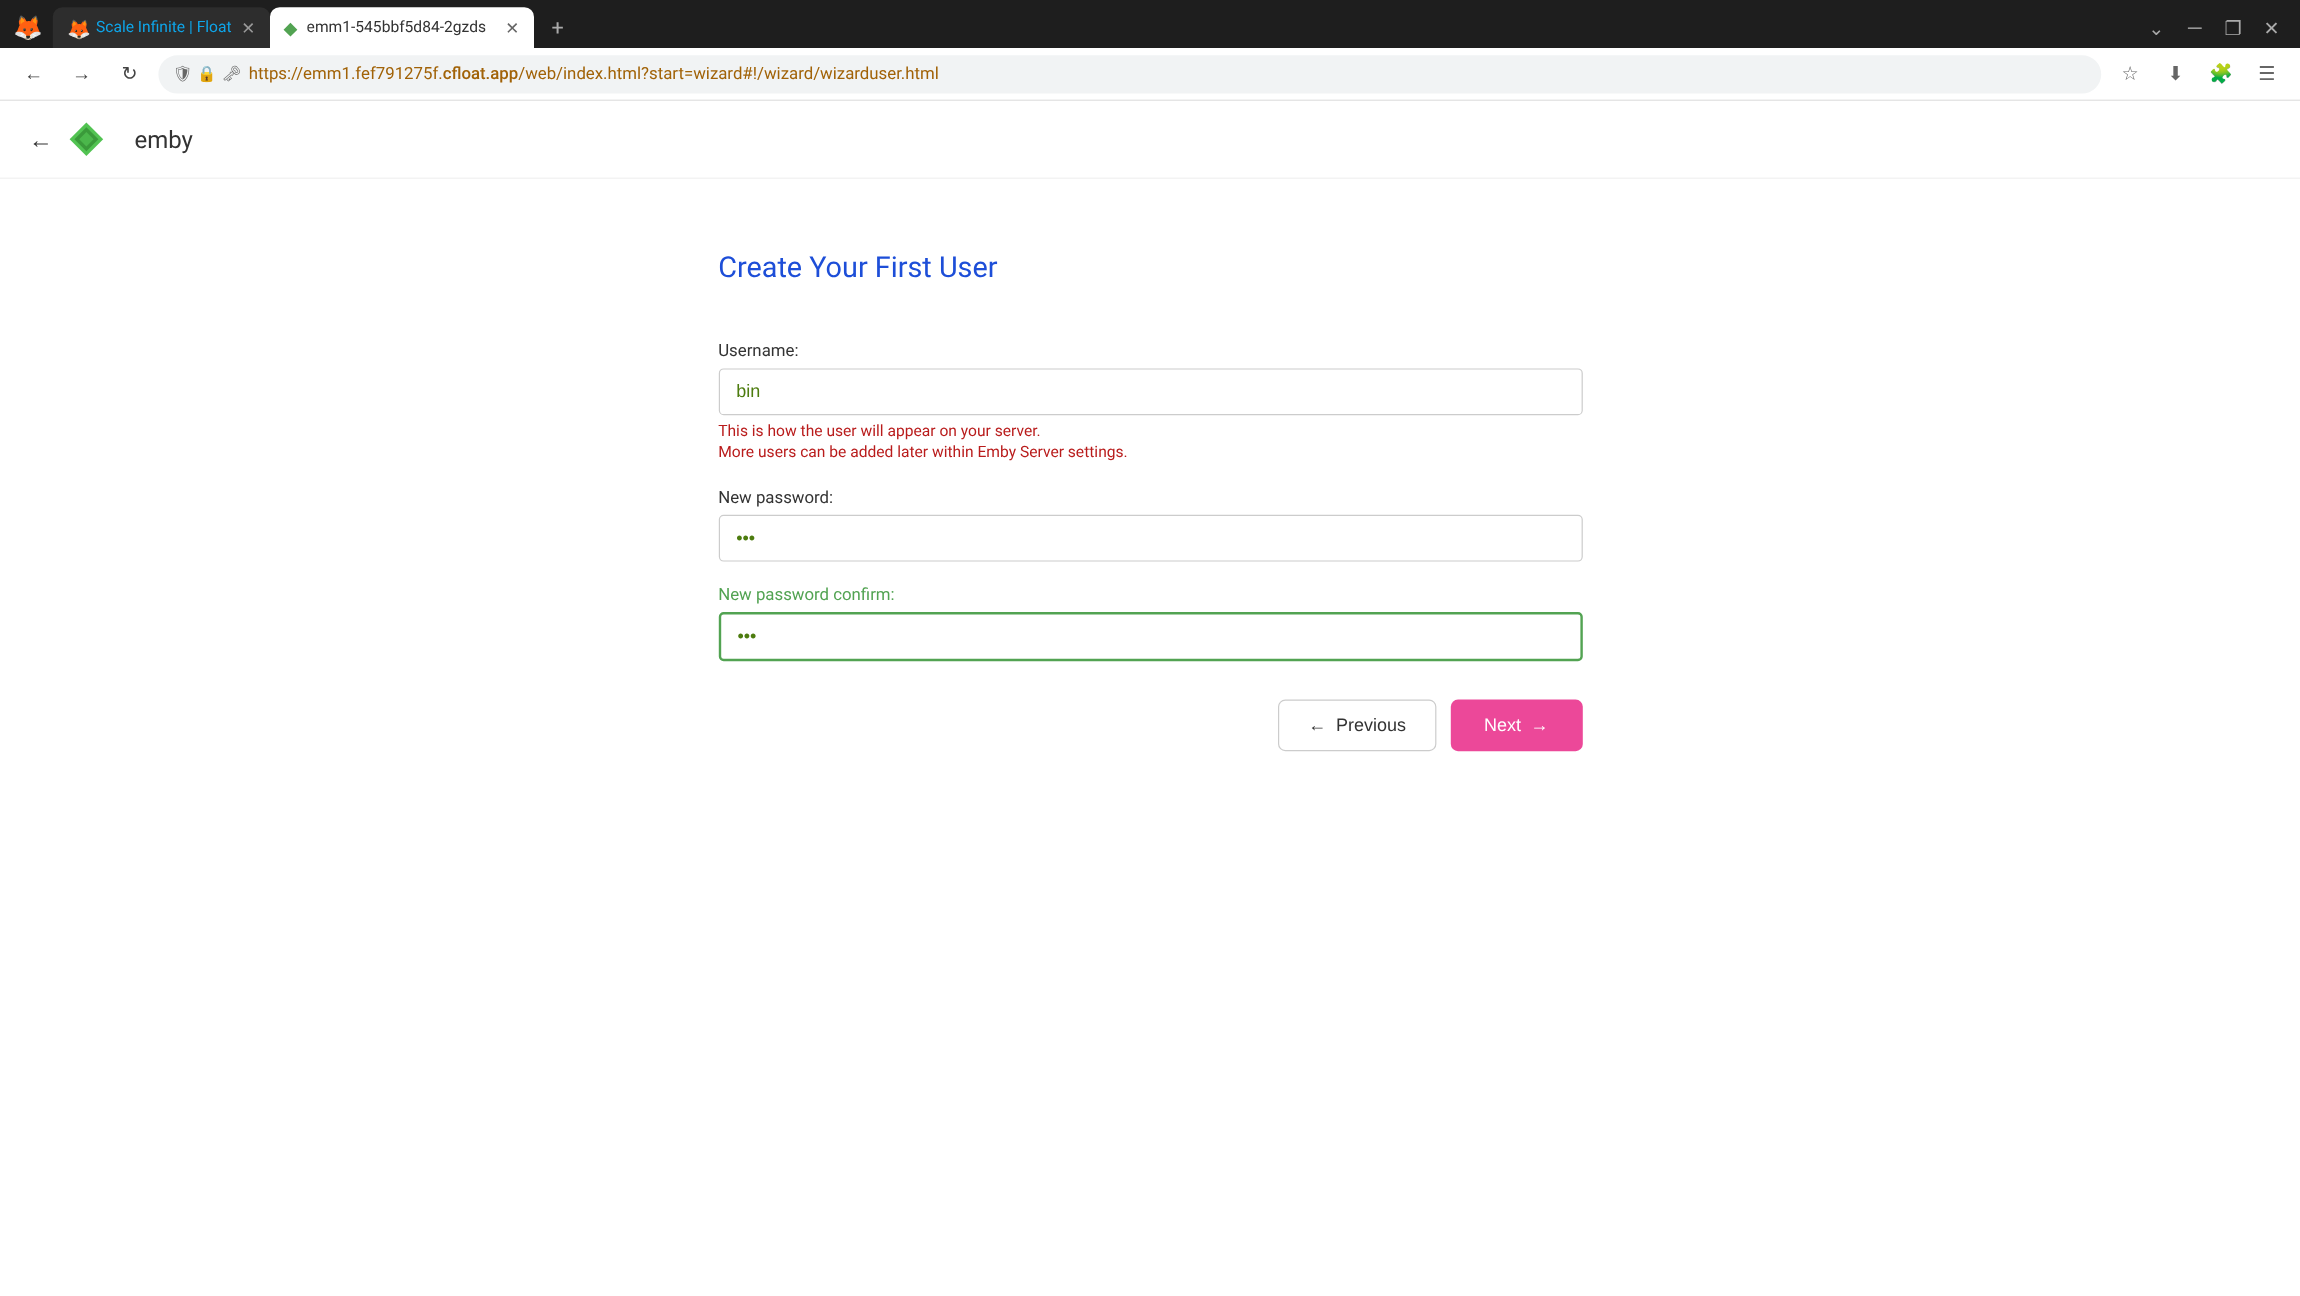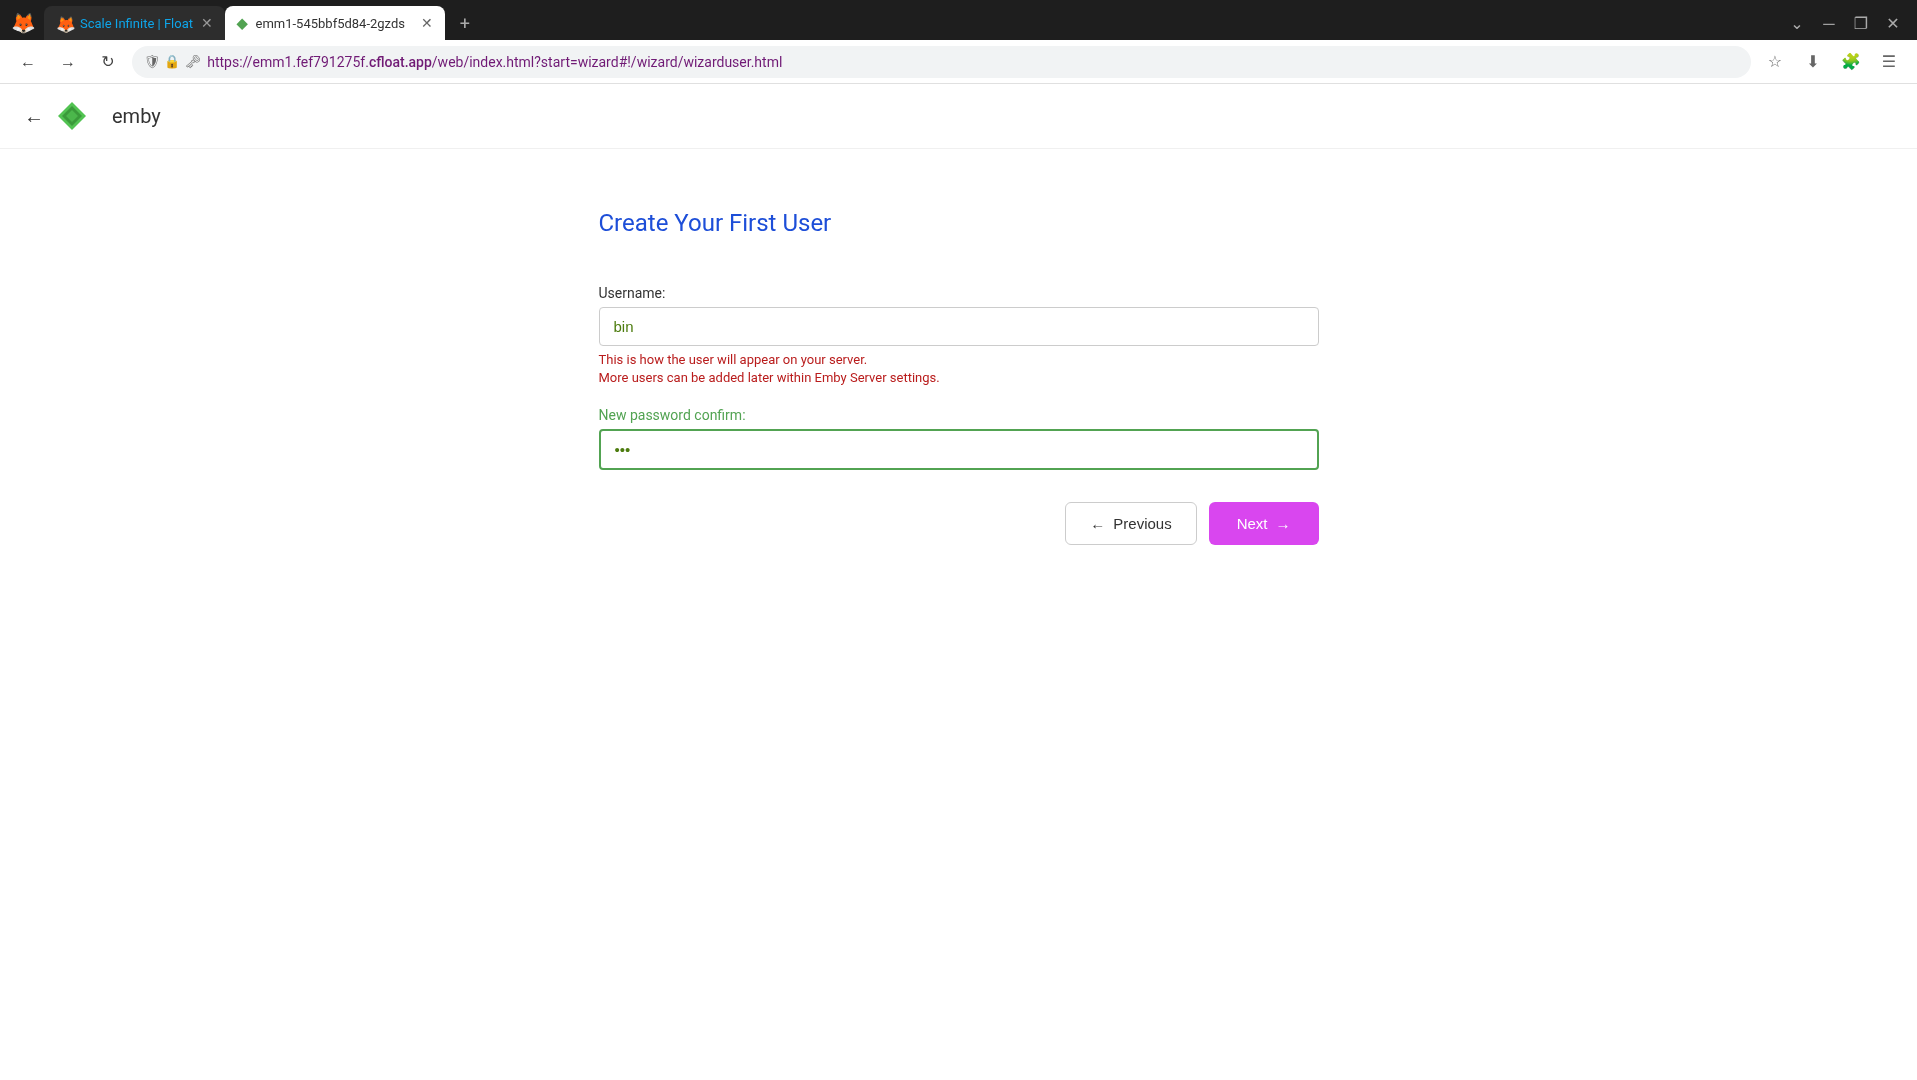--- a/index.html
+++ b/index.html
@@ -18,21 +18,21 @@
     .tab-new { display: flex; align-items: center; justify-content: center; width: 32px; height: 32px; color: #aaa; font-size: 18px; cursor: pointer; margin-left: 4px; }
     .tab-spacer { flex: 1; }
     .tab-controls { display: flex; align-items: center; gap: 8px; padding-right: 12px; }
     .tab-control-btn { color: #aaa; font-size: 16px; cursor: pointer; width: 24px; height: 24px; display: flex; align-items: center; justify-content: center; }
 
     .nav-bar { display: flex; align-items: center; background: #fff; height: 44px; padding: 0 12px; gap: 8px; border-bottom: 1px solid #e0e0e0; }
     .nav-btn { width: 32px; height: 32px; display: flex; align-items: center; justify-content: center; border-radius: 50%; cursor: pointer; color: #444; font-size: 16px; }
     .address-bar { flex: 1; display: flex; align-items: center; background: #f1f3f4; border-radius: 20px; padding: 0 12px; height: 32px; gap: 6px; }
     .address-icons { display: flex; align-items: center; gap: 4px; }
     .address-icon { color: #666; font-size: 13px; }
-    .address-text { flex: 1; font-size: 14px; color: #701a75; white-space: nowrap; overflow: hidden; text-overflow: ellipsis; }
+    .address-text { flex: 1; font-size: 14px; color: #a16207; white-space: nowrap; overflow: hidden; text-overflow: ellipsis; }
     .address-text .domain { font-weight: 500; }
     .nav-right { display: flex; align-items: center; gap: 6px; }
     .nav-right-btn { width: 32px; height: 32px; display: flex; align-items: center; justify-content: center; color: #666; font-size: 16px; cursor: pointer; border-radius: 50%; }
 
     
     .page-content { background: #fff; padding: 0; }
 
     
     .app-header { display: flex; align-items: center; padding: 16px 24px; gap: 12px; border-bottom: 1px solid #f0f0f0; }
     .back-btn { color: #333; font-size: 20px; cursor: pointer; display: flex; align-items: center; justify-content: center; }
@@ -45,21 +45,21 @@
     .wizard-title { font-size: 24px; font-weight: 400; color: #1d4ed8; margin-bottom: 48px; }
     .wizard-description { font-size: 15px; color: #555; line-height: 1.5; margin-bottom: 28px; }
     .form-group { margin-bottom: 20px; }
     .form-label { font-size: 14px; color: #333; margin-bottom: 6px; display: block; }
     .form-label.green { color: #52a352; }
     .form-input { width: 100%; padding: 10px 14px; border: 1px solid #ccc; border-radius: 4px; font-size: 15px; color: #4d7c0f; outline: none; }
     .form-input.active-border { border-color: #52a352; border-width: 2px; }
     .form-hint { font-size: 13px; color: #b91c1c; margin-top: 5px; line-height: 1.4; }
     .button-row { display: flex; justify-content: flex-end; gap: 12px; margin-top: 32px; }
     .btn-previous { display: flex; align-items: center; gap: 8px; padding: 12px 24px; border: 1px solid #ccc; border-radius: 6px; background: #fff; color: #333; font-size: 15px; cursor: pointer; }
-    .btn-next { display: flex; align-items: center; gap: 8px; padding: 0 28px; border: none; border-radius: 6px; background: #d946ef; color: #fff; font-size: 15px; cursor: pointer; font-weight: 500; }
+    .btn-next { display: flex; align-items: center; gap: 8px; padding: 0 28px; border: none; border-radius: 6px; background: #ec4899; color: #fff; font-size: 15px; cursor: pointer; font-weight: 500; }
   </style>
 </head>
 <body>
 
 <div class="browser-chrome">
 
   <div class="tab-bar">
 
     <div style="width:40px; height:34px; display:flex; align-items:center; justify-content:center; margin-left:4px;">
       <span style="font-size:20px;">🦊</span>
@@ -139,20 +139,24 @@
 
     <div class="form-group">
       <label class="form-label">Username:</label>
       <input type="text" class="form-input" value="bin" style="">
       <div class="form-hint">
         <div>This is how the user will appear on your server.</div>
         <div>More users can be added later within Emby Server settings.</div>
       </div>
     </div>
 
+    <div class="form-group">
+      <label class="form-label">New password:</label>
+      <input type="password" class="form-input" value="bin" style="">
+    </div>
 
     <div class="form-group">
       <label class="form-label green">New password confirm:</label>
       <input type="password" class="form-input active-border" value="bin" style="">
     </div>
 
     <div class="button-row">
       <button class="btn-previous">
         <span>←</span>
         <span>Previous</span>

